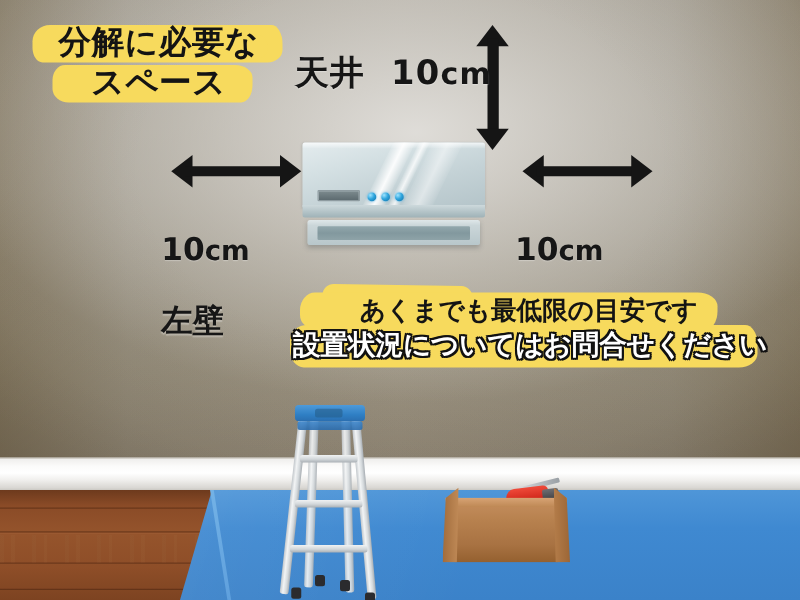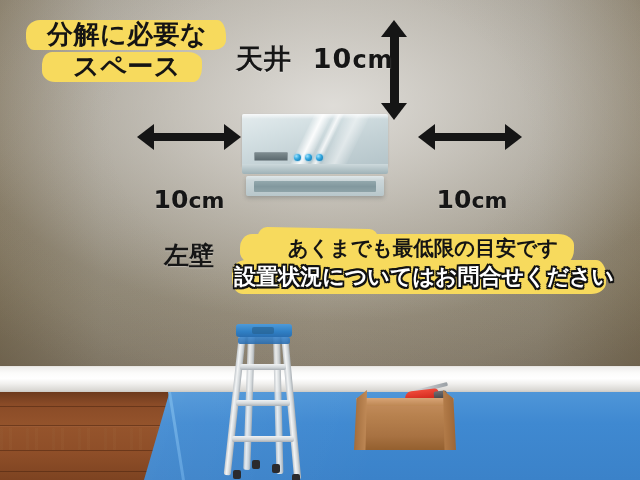--- a/index.html
+++ b/index.html
@@ -211,21 +211,20 @@
   .arrow-v .head.up   { top: 0;    border-bottom: 17px solid #151515; }
   .arrow-v .head.down { bottom: 0; border-top: 17px solid #151515; }
 
   
   .label-dark {
     position: absolute;
     color: #161616;
     font-weight: bold;
     line-height: 1.12;
     white-space: pre-line;
-    text-align: center;
   }
 
   .ceiling-label {
     left: 236px; top: 14px;
     font-size: 27px;
     letter-spacing: 1px;
     text-align: left;
     text-shadow: 0 1px 1px rgba(255,255,255,0.35);
   }
   .ceiling-label .cm { font-size: 24px; }

